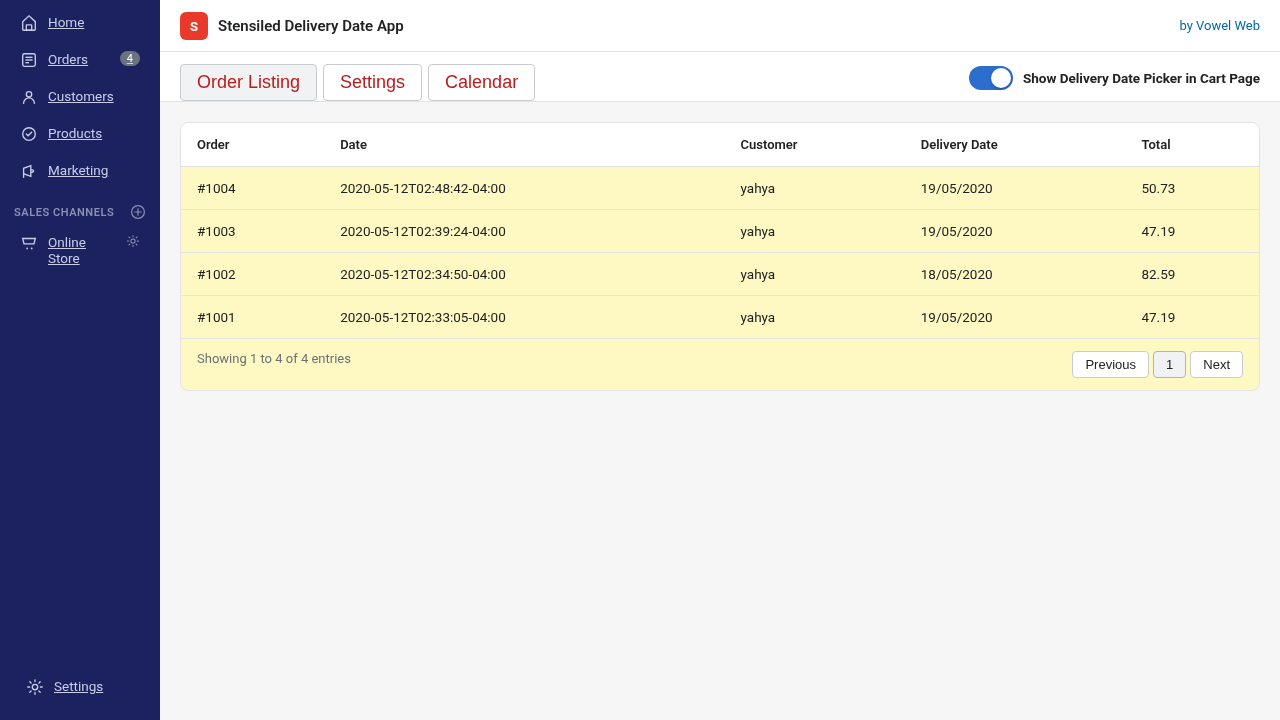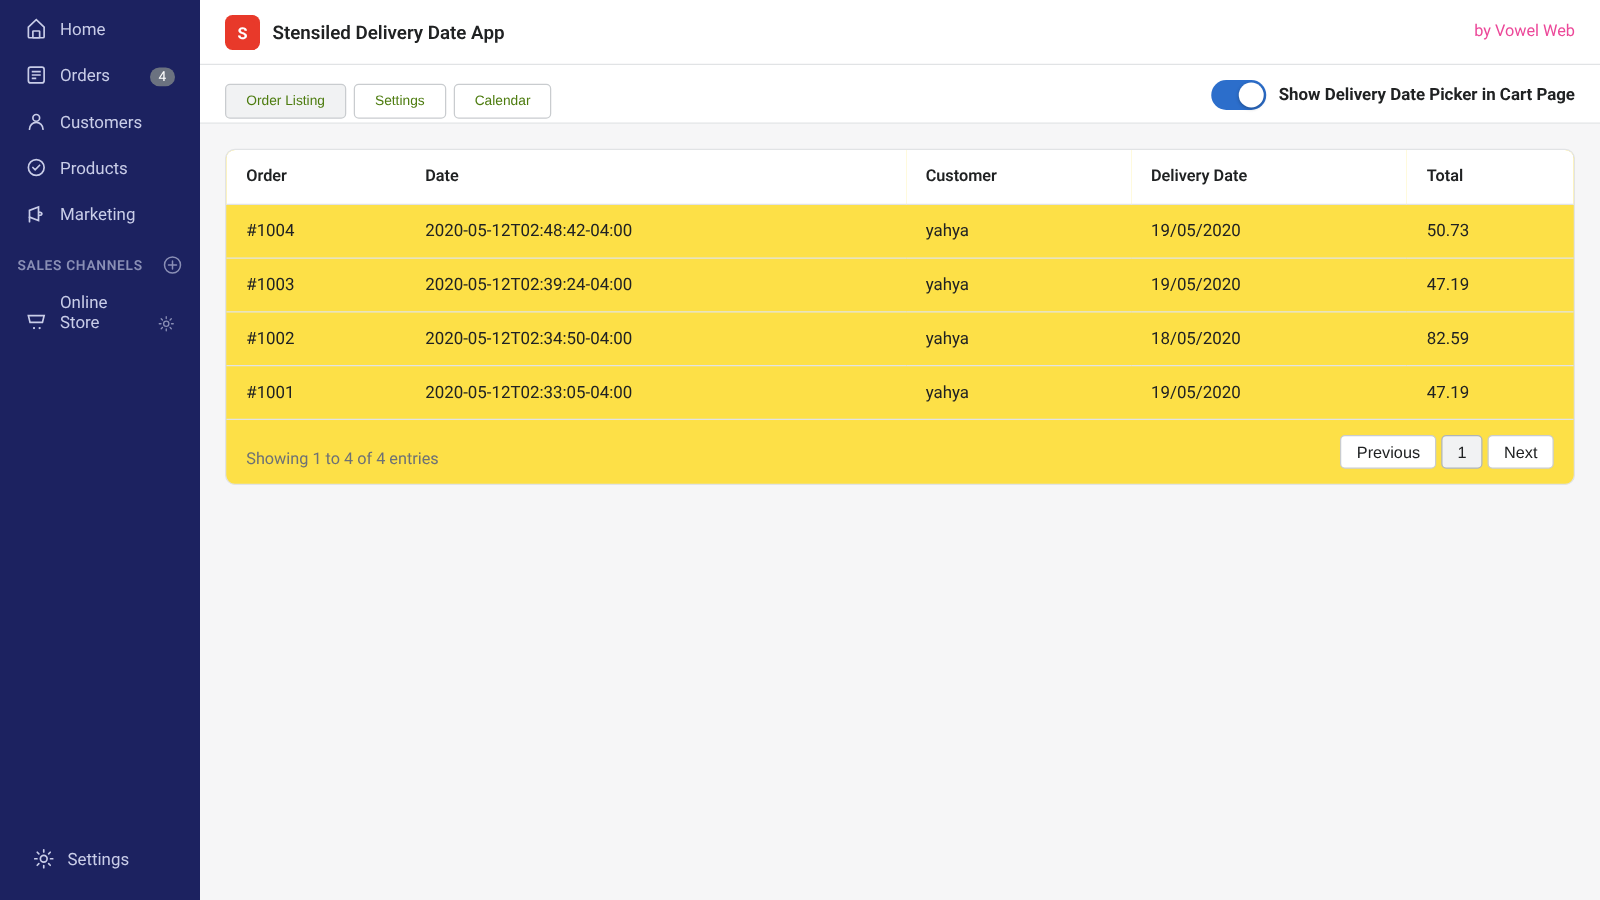--- a/index.html
+++ b/index.html
@@ -11,29 +11,30 @@
       min-width: 160px;
       background: #1c2260;
       color: #fff;
       display: flex;
       flex-direction: column;
       height: 720px;
     }
     .sidebar-nav { flex: 1; padding-top: 4px; }
     .sidebar-item {
       display: flex;
-      align-items: flex-end;
+      align-items: flex-start;
       gap: 10px;
       padding: 9px 14px;
       cursor: pointer;
       color: #c9cde8;
       font-size: 13.5px;
       border-radius: 4px;
       margin: 1px 6px;
       transition: background 0.15s;
+      text-decoration: underline;
     }
     .sidebar-item.active { background: rgba(255,255,255,0.15); color: #fff; }
     .sidebar-item .icon { width: 18px; height: 18px; display: flex; align-items: center; justify-content: center; flex-shrink: 0; }
     .sidebar-section-label {
       color: #8a8fb5;
       font-size: 11px;
       font-weight: 600;
       text-transform: uppercase;
       letter-spacing: 0.05em;
       padding: 14px 14px 4px 14px;
@@ -89,39 +90,39 @@
       color: white;
       font-weight: bold;
       font-size: 13px;
       flex-shrink: 0;
     }
     .app-title-text {
       font-size: 15px;
       font-weight: 600;
       color: #202223;
     }
-    .by-vowel { font-size: 13px; color: #ec4899; }
+    .by-vowel { font-size: 13px; color: #0369a1; }
 
     
     #tabs-bar {
       background: #fff;
       padding: 12px 20px 0 20px;
       border-bottom: 1px solid #e1e3e5;
       display: flex;
       align-items: center;
       gap: 6px;
     }
     .tab-btn {
       padding: 7px 16px;
       border: 1px solid #c9cccf;
       border-radius: 4px;
       background: #fff;
       cursor: pointer;
-      font-size: 11px;
-      color: #4d7c0f;
+      font-size: 18px;
+      color: #b91c1c;
       margin-bottom: 0;
     }
     .tab-btn.active {
       background: #f1f2f3;
       border-color: #c9cccf;
     }
 
     .toggle-area {
       margin-left: auto;
       display: flex;
@@ -153,21 +154,21 @@
     }
 
     
     #content {
       flex: 1;
       padding: 20px;
       overflow-y: auto;
     }
 
     .table-card {
-      background: #fde047;
+      background: #fef9c3;
       border: 1px solid #e1e3e5;
       border-radius: 8px;
       overflow: hidden;
     }
 
     table {
       width: 100%;
       border-collapse: collapse;
     }
     thead tr {
@@ -186,21 +187,21 @@
     }
     tbody tr:last-child { border-bottom: none; }
     tbody td {
       padding: 13px 16px;
       font-size: 13.5px;
       color: #202223;
     }
 
     .table-footer {
       display: flex;
-      align-items: flex-end;
+      align-items: flex-start;
       justify-content: space-between;
       padding: 12px 16px;
       border-top: 1px solid #e1e3e5;
       font-size: 13px;
       color: #6d7175;
     }
     .pagination {
       display: flex;
       align-items: center;
       gap: 4px;

